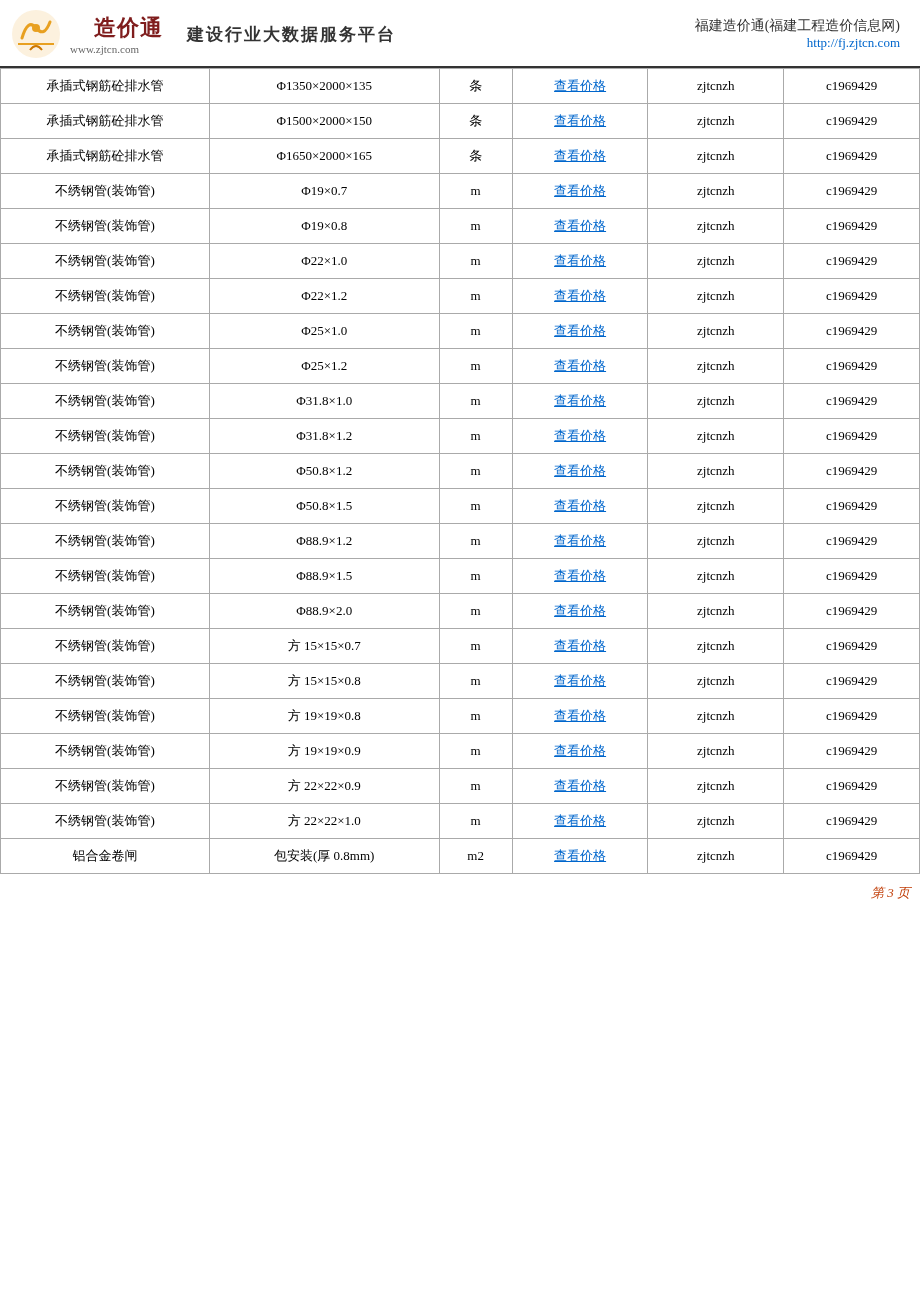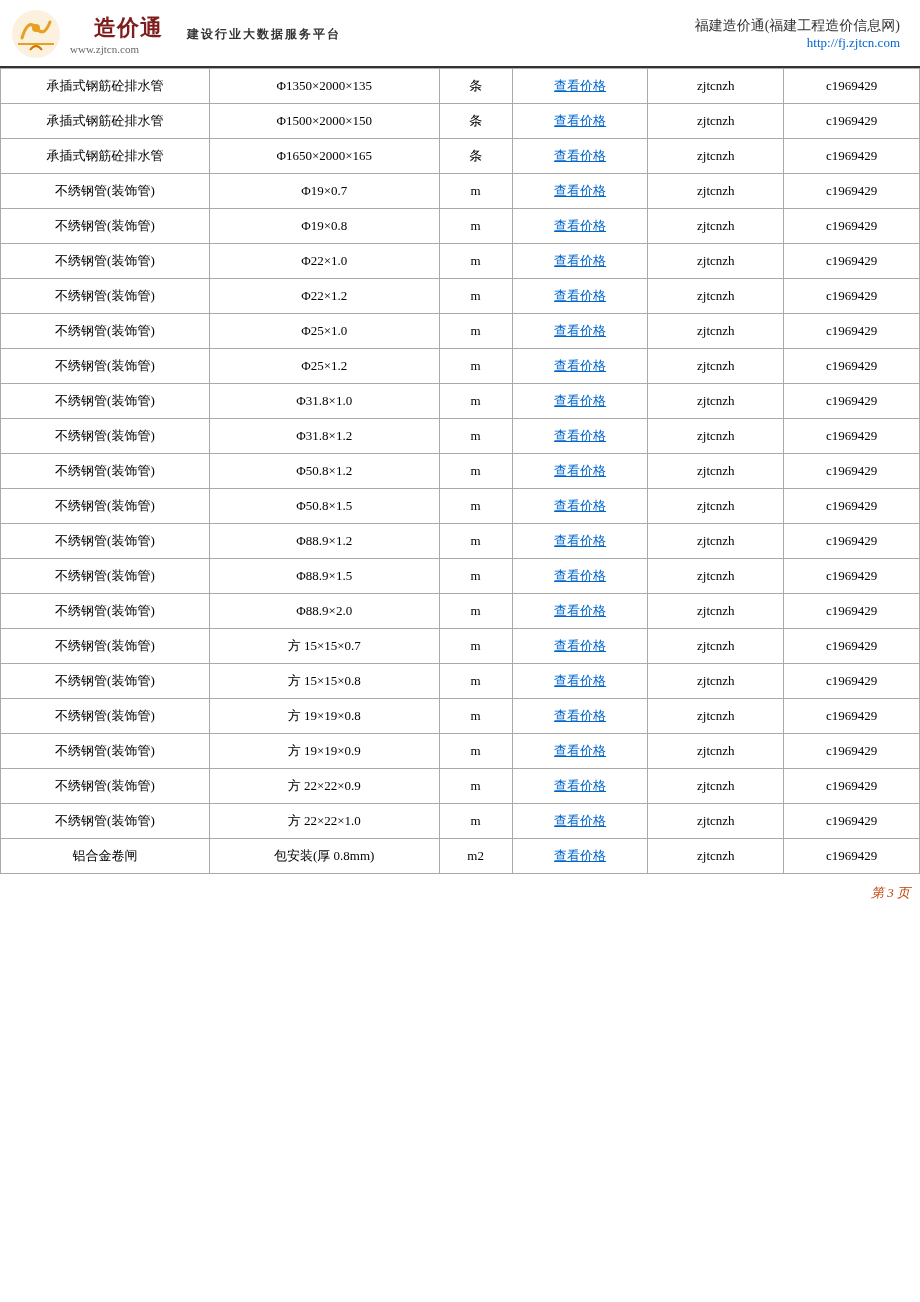--- a/index.html
+++ b/index.html
@@ -35,21 +35,21 @@
       font-weight: bold;
       color: #7f1d1d;
       letter-spacing: 1px;
       margin-left: 24px;
     }
     .logo-sub-text {
       font-size: 11px;
       color: #666;
     }
     .slogan {
-      font-size: 12px;
+      font-size: 17px;
       color: #333;
       font-weight: bold;
       letter-spacing: 2px;
     }
     .site-info {
       text-align: right;
       font-size: 13px;
       margin-left: 20px;
     }
     .site-name {

